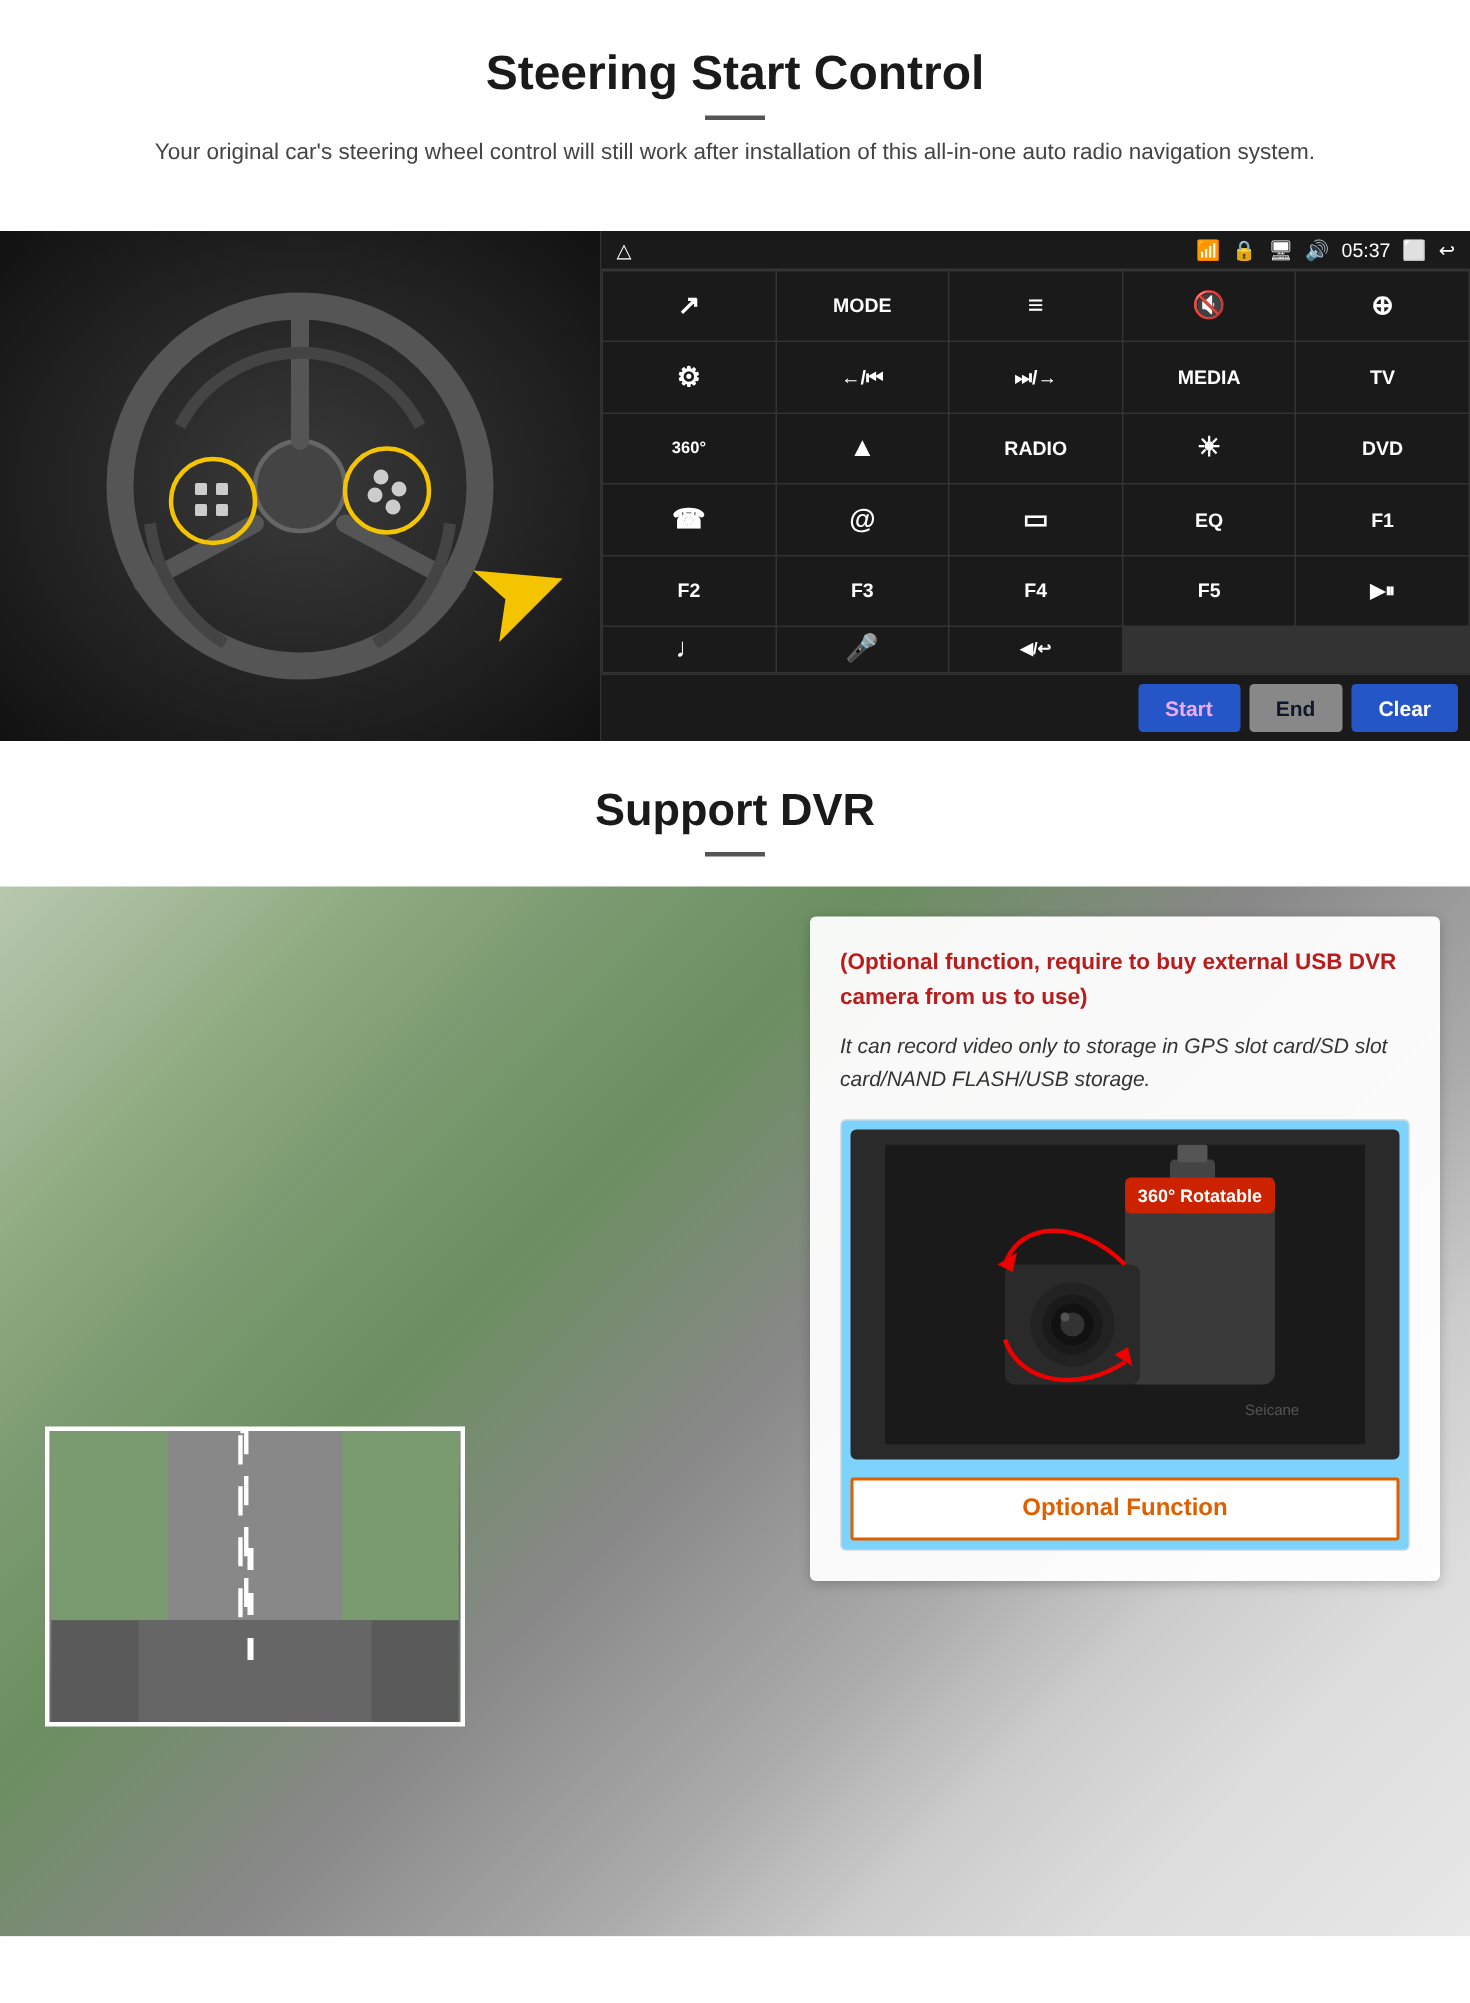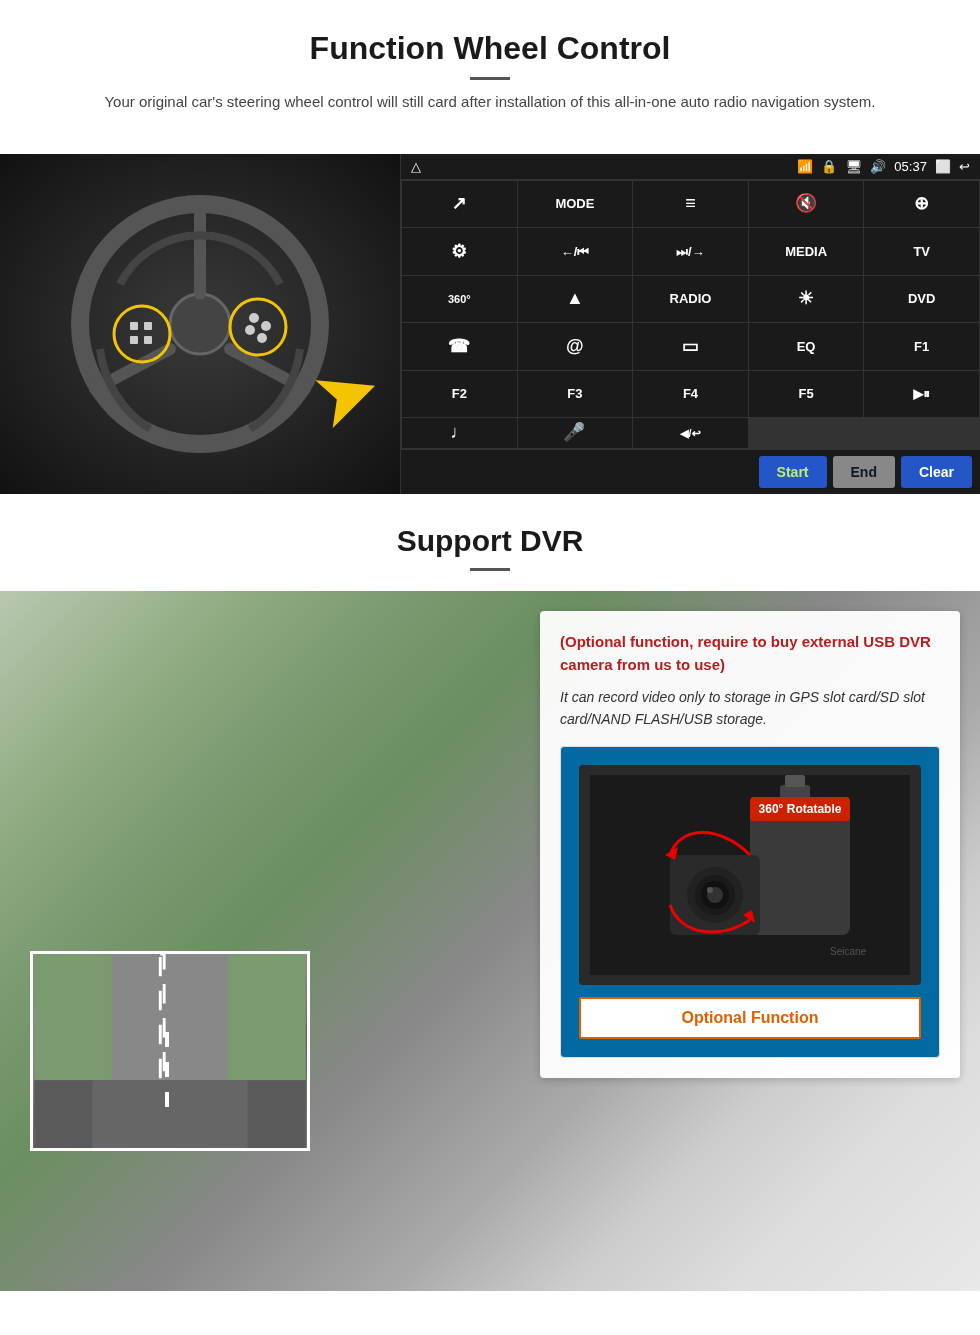--- a/index.html
+++ b/index.html
@@ -127,21 +127,21 @@
       border-top: 1px solid #333;
     }
     .ui-ctrl-btn {
       padding: 8px 18px;
       border: none;
       border-radius: 3px;
       cursor: pointer;
       font-size: 14px;
       font-weight: bold;
     }
-    .ui-ctrl-start { background: #2456c8; color: #bef264; }
+    .ui-ctrl-start { background: #2456c8; color: #f0abfc; }
     .ui-ctrl-end { background: #888; color: #0f172a; }
     .ui-ctrl-clear { background: #2456c8; color: #fff; }
 
     
     .section2 {
       position: relative;
       min-height: 780px;
       overflow: hidden;
     }
     .section2-title-area {
@@ -234,24 +234,24 @@
     .dvr-info-card .description {
       color: #333;
       font-size: 14px;
       line-height: 1.6;
       margin-bottom: 15px;
       font-style: italic;
     }
 
     
     .camera-card {
-      background: #0369a1;
+      background: #7dd3fc;
       border: 1px solid #ddd;
       border-radius: 4px;
-      padding: 18px;
+      padding: 6px;
       margin-top: 2px;
     }
     .camera-image-area {
       width: 100%;
       height: 220px;
       background: #2a2a2a;
       border-radius: 4px;
       display: flex;
       align-items: center;
       justify-content: center;
@@ -281,23 +281,23 @@
       font-weight: bold;
       background: #fff;
       cursor: pointer;
       border-radius: 2px;
     }
   </style>
 </head>
 <body>
 
 <div class="section1">
-  <h1>Function Wheel Control</h1>
+  <h1>Steering Start Control</h1>
   <div class="section1-divider"></div>
-  <p>Your original car's steering wheel control will still card after installation of this all-in-one auto radio navigation system.</p>
+  <p>Your original car's steering wheel control will still work after installation of this all-in-one auto radio navigation system.</p>
 </div>
 
 <div class="swc-container">
 
   <div class="swc-photo">
     <div class="swc-photo-inner">
 
       <svg width="260" height="260" viewBox="0 0 260 260">
 
         <circle cx="130" cy="130" r="120" fill="none" stroke="#555" stroke-width="18"></circle>

